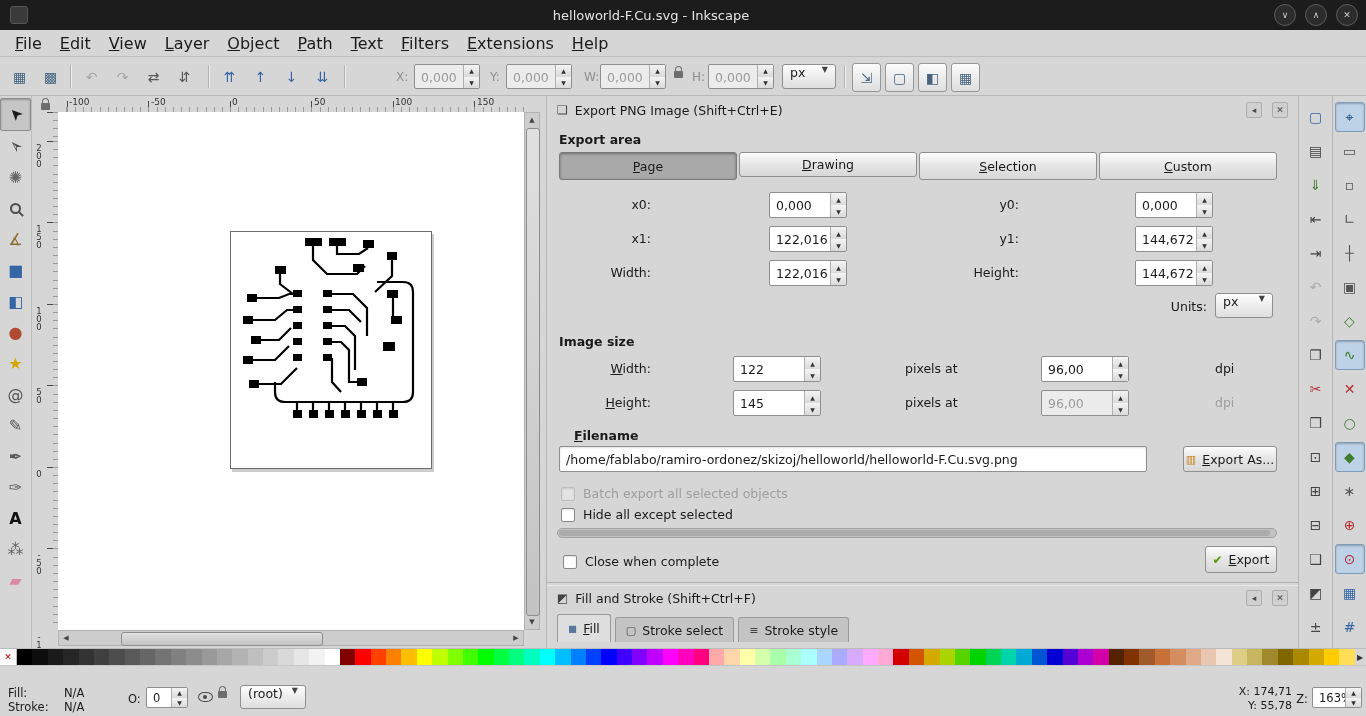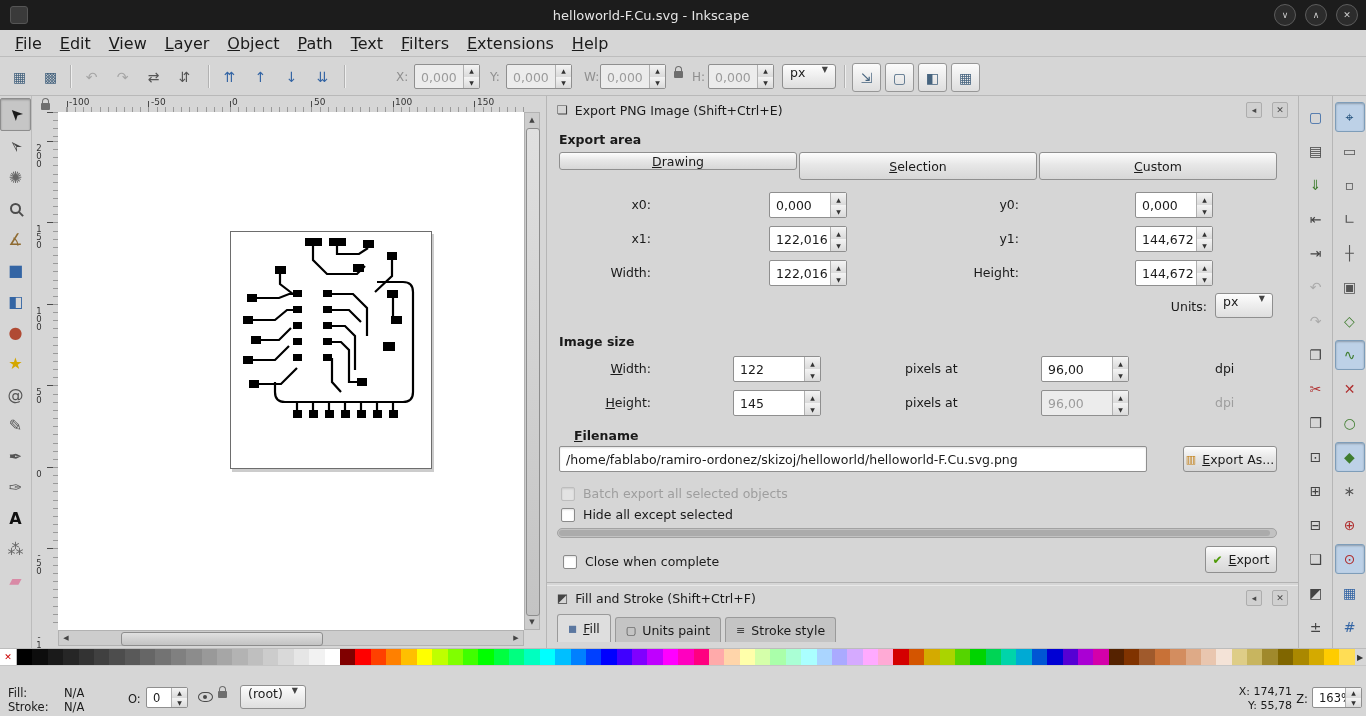--- a/index.html
+++ b/index.html
@@ -407,21 +407,24 @@
     <span class="ph-icon">❏</span>
     <span>Export PNG Image (Shift+Ctrl+E)</span>
     <span class="ph-btns">
       <span class="ph-btn">◂</span>
       <span class="ph-btn">✕</span>
     </span>
   </div>
 
   <div class="section-label" style="left:12px;top:36px">Export area</div>
   <div class="abs" id="area-buttons" style="left:12px;top:56px;width:718px;height:28px;display:flex;gap:2px">
-      <div class="gtk-btn" style="flex:1;height:18px">
+      <div class="gtk-btn pressed" style="flex:1;height:28px">
+        <span class="mn">Page</span>
+      </div>
+      <div class="gtk-btn" style="flex:1;height:25px">
         <span class="mn">Drawing</span>
       </div>
       <div class="gtk-btn" style="flex:1;height:28px">
         <span class="mn">Selection</span>
       </div>
       <div class="gtk-btn" style="flex:1;height:28px">
         <span class="mn">Custom</span>
       </div>
     </div>
 
@@ -558,21 +561,21 @@
       <span class="ph-btn">✕</span>
     </span>
   </div>
   <div id="fs-tabs">
       <div class="tab active">
         <span class="tab-icon" style="color: rgb(91, 119, 160);">◼</span>
         <span class="mn">Fill</span>
       </div>
       <div class="tab">
         <span class="tab-icon" style="color: rgb(68, 68, 68);">▢</span>
-        <span class="">Units paint</span>
+        <span class="">Stroke select</span>
       </div>
       <div class="tab">
         <span class="tab-icon" style="color: rgb(68, 68, 68);">≡</span>
         <span class="">Stroke style</span>
       </div>
     </div>
 </div>
 
 <div id="cmdbar">
     <div class="bar-btn">

